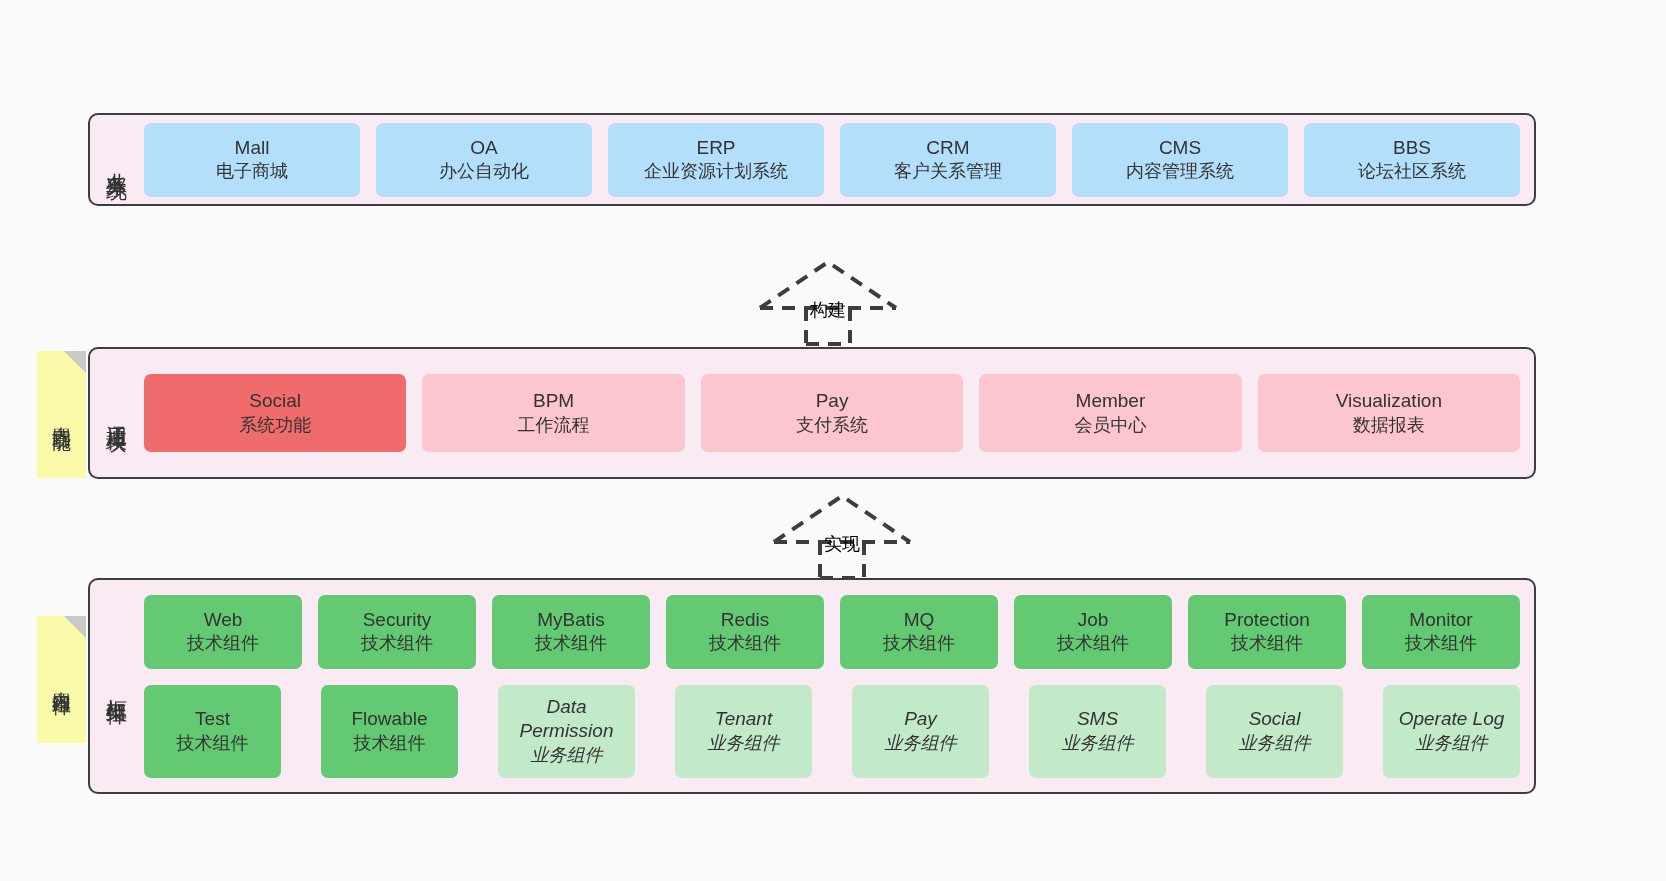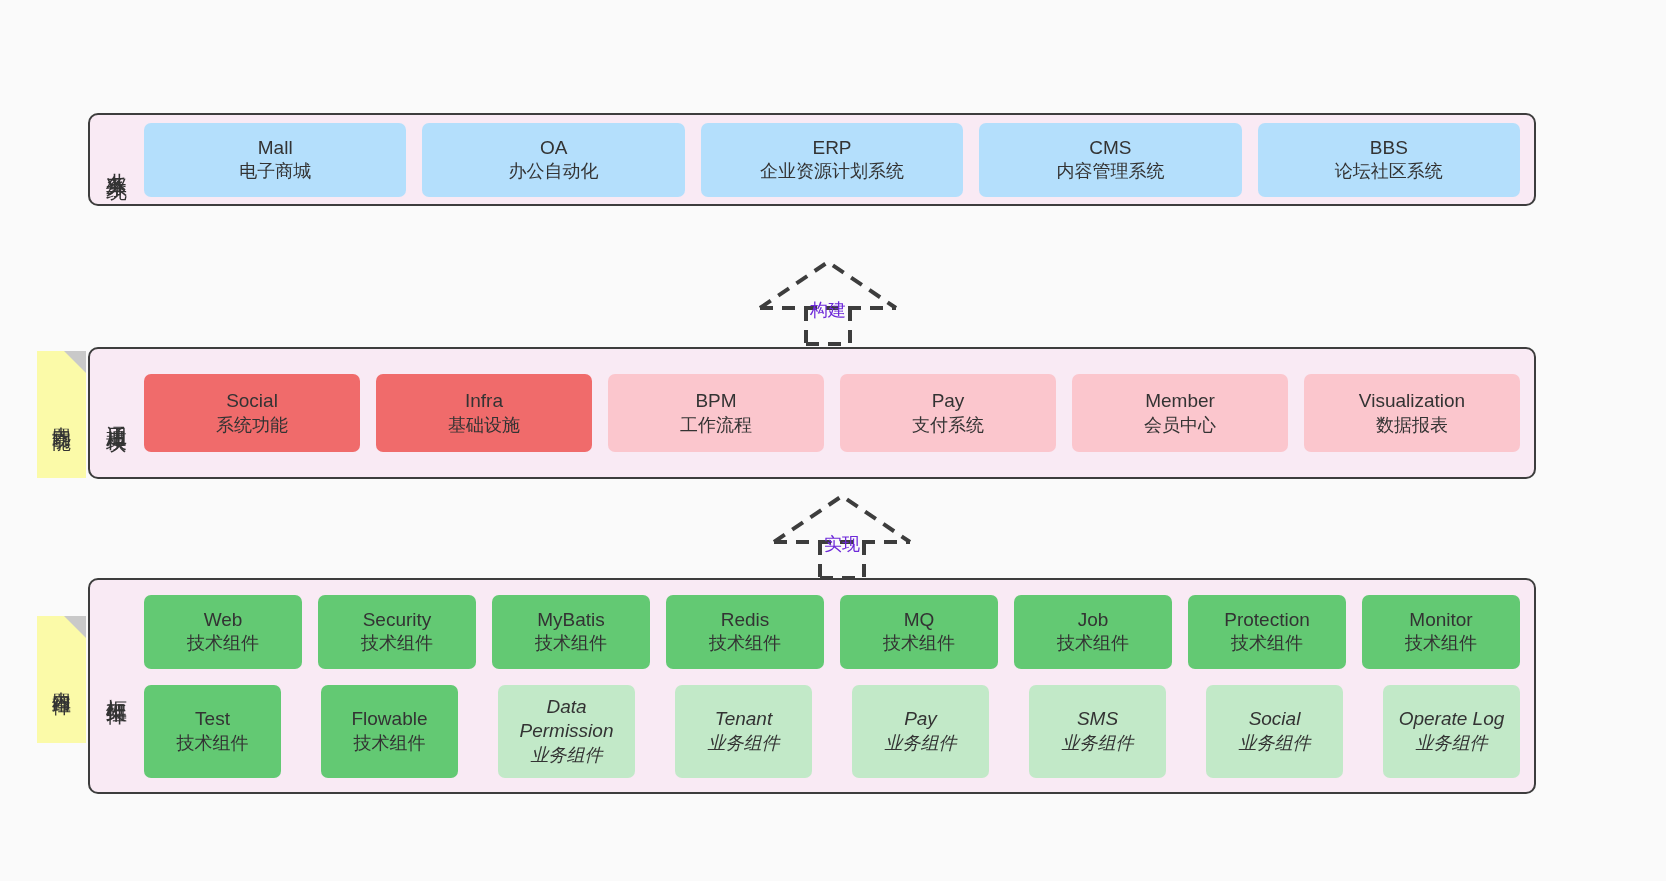--- a/index.html
+++ b/index.html
@@ -122,21 +122,21 @@
 
   
   .arrow {
     position: absolute;
     z-index: 2;
   }
   .arrow svg { display: block; overflow: visible; }
   .arrow-label {
     position: absolute;
     font-size: 18px;
-    color: #6d28d9;
+    color: #000000;
     background: transparent;
     white-space: nowrap;
     line-height: 1;
   }
 </style>
 </head>
 <body>
 
 <div class="canvas">
 
@@ -153,20 +153,24 @@
         <div class="card c-blue">
           <span class="t">OA</span>
           <span class="s">办公自动化</span>
         </div>
 
         <div class="card c-blue">
           <span class="t">ERP</span>
           <span class="s">企业资源计划系统</span>
         </div>
 
+        <div class="card c-blue">
+          <span class="t">CRM</span>
+          <span class="s">客户关系管理</span>
+        </div>
 
         <div class="card c-blue">
           <span class="t">CMS</span>
           <span class="s">内容管理系统</span>
         </div>
 
         <div class="card c-blue">
           <span class="t">BBS</span>
           <span class="s">论坛社区系统</span>
         </div>
@@ -196,24 +200,20 @@
   <div class="layer" style="left:88px; top:347px; width:1448px; height:132px;">
     <div class="layer-title">通用模块</div>
     <div class="layer-body">
       <div class="row" style="height:78px;">
 
         <div class="card c-red">
           <span class="t">Social</span>
           <span class="s">系统功能</span>
         </div>
 
-        <div class="card c-red">
-          <span class="t">Infra</span>
-          <span class="s">基础设施</span>
-        </div>
 
         <div class="card c-pink">
           <span class="t">BPM</span>
           <span class="s">工作流程</span>
         </div>
 
         <div class="card c-pink">
           <span class="t">Pay</span>
           <span class="s">支付系统</span>
         </div>

